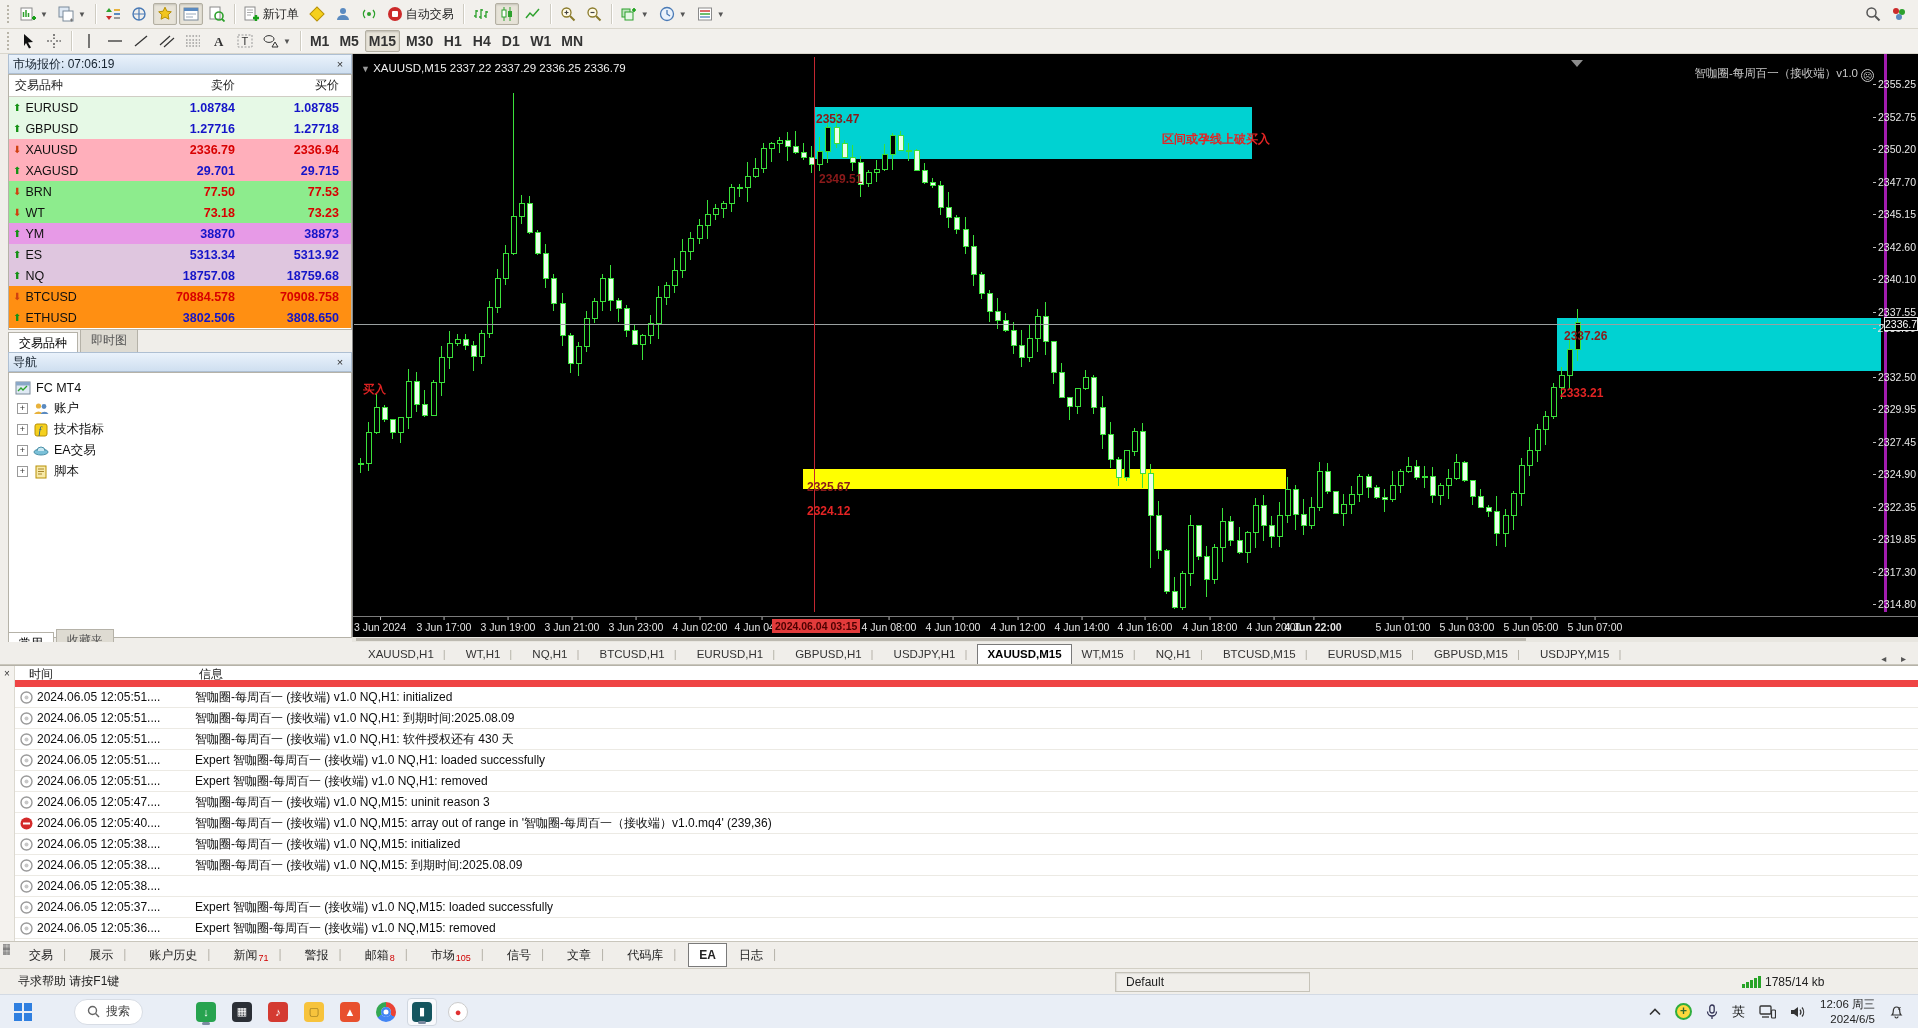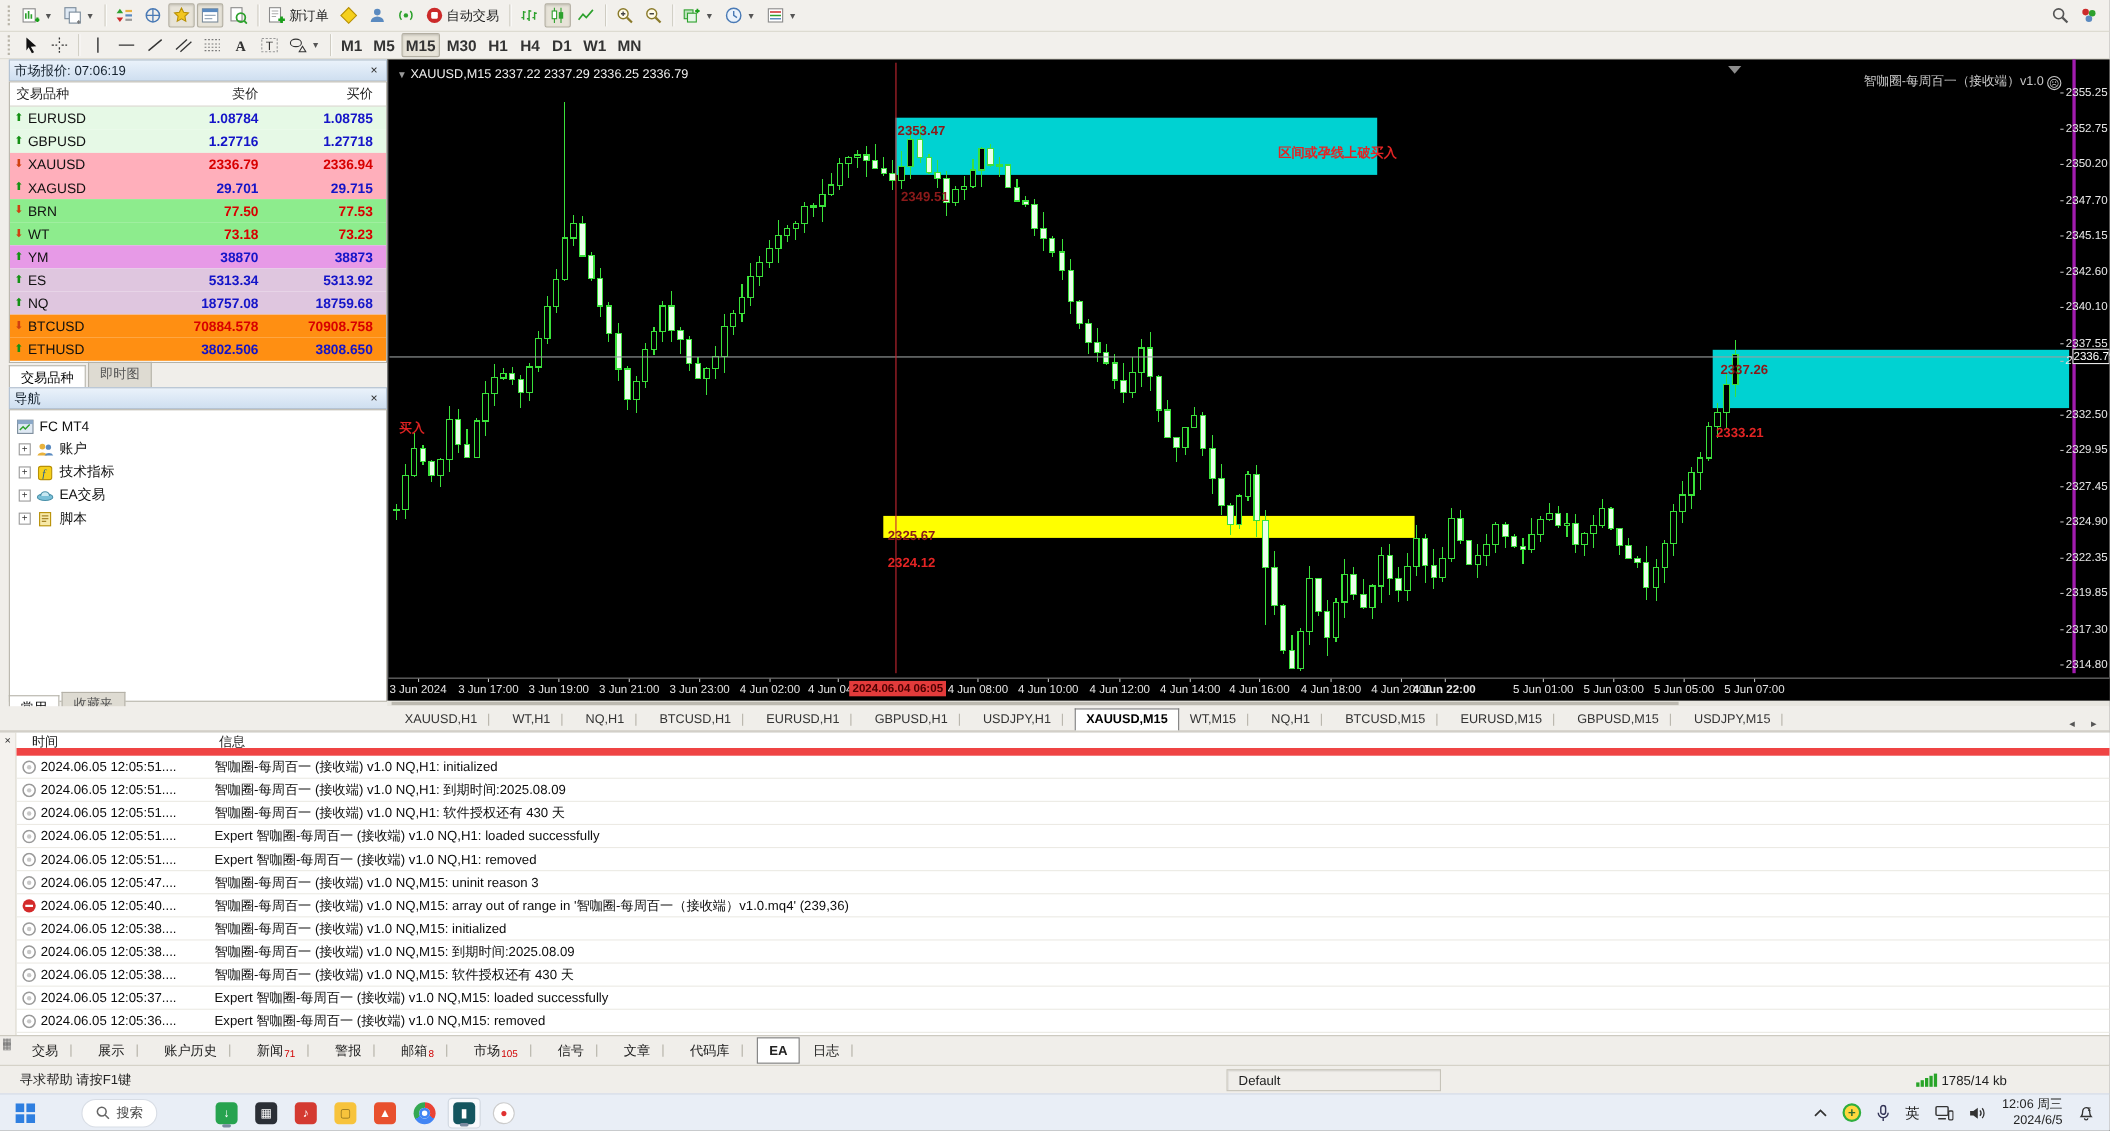--- a/index.html
+++ b/index.html
@@ -876,21 +876,21 @@
         <div class="ttick" style="left: 665px;">4 Jun 12:00</div>
         <div class="ttick" style="left: 729px;">4 Jun 14:00</div>
         <div class="ttick" style="left: 792px;">4 Jun 16:00</div>
         <div class="ttick" style="left: 857px;">4 Jun 18:00</div>
         <div class="ttick" style="left: 921px;">4 Jun 20:00</div>
         <div class="ttick" style="left: 960px; font-weight: bold;">4 Jun 22:00</div>
         <div class="ttick" style="left: 1050px;">5 Jun 01:00</div>
         <div class="ttick" style="left: 1114px;">5 Jun 03:00</div>
         <div class="ttick" style="left: 1178px;">5 Jun 05:00</div>
         <div class="ttick" style="left: 1242px;">5 Jun 07:00</div>
-        <div class="timetag" style="left: 419px;">2024.06.04 06:05</div>
+        <div class="timetag" style="left: 419px;">2024.06.04 03:15</div>
       </div>
     </div>
 
   <div id="hscroll">
       <div class="thumb"></div>
     </div>
   <div id="tabsrow">
     <div class="chart-tabs" id="chart-tabs">
         <span class="ctab">XAUUSD,H1<span class="bar">|</span></span>
         <span class="ctab">WT,H1<span class="bar">|</span></span>
@@ -990,21 +990,20 @@
             </svg></div>
           <div class="tt">2024.06.05 12:05:38....</div>
           <div class="msg">智咖圈-每周百一 (接收端) v1.0 NQ,M15: 到期时间:2025.08.09</div>
         </div>
         <div class="t-row">
           <div class="tic"><svg width="13" height="13" viewBox="0 0 13 13">
               <circle cx="6.5" cy="6.5" r="5.5" fill="none" stroke="#9a9a9a" stroke-width="1.4"></circle>
               <circle cx="6.5" cy="6.5" r="2" fill="#c8c8c8"></circle>
             </svg></div>
           <div class="tt">2024.06.05 12:05:38....</div>
-          <div class="msg">智咖圈-每周百一 (接收端) v1.0 NQ,M15: 软件授权还有 430 天</div>
         </div>
         <div class="t-row">
           <div class="tic"><svg width="13" height="13" viewBox="0 0 13 13">
               <circle cx="6.5" cy="6.5" r="5.5" fill="none" stroke="#9a9a9a" stroke-width="1.4"></circle>
               <circle cx="6.5" cy="6.5" r="2" fill="#c8c8c8"></circle>
             </svg></div>
           <div class="tt">2024.06.05 12:05:37....</div>
           <div class="msg">Expert 智咖圈-每周百一 (接收端) v1.0 NQ,M15: loaded successfully</div>
         </div>
         <div class="t-row">

